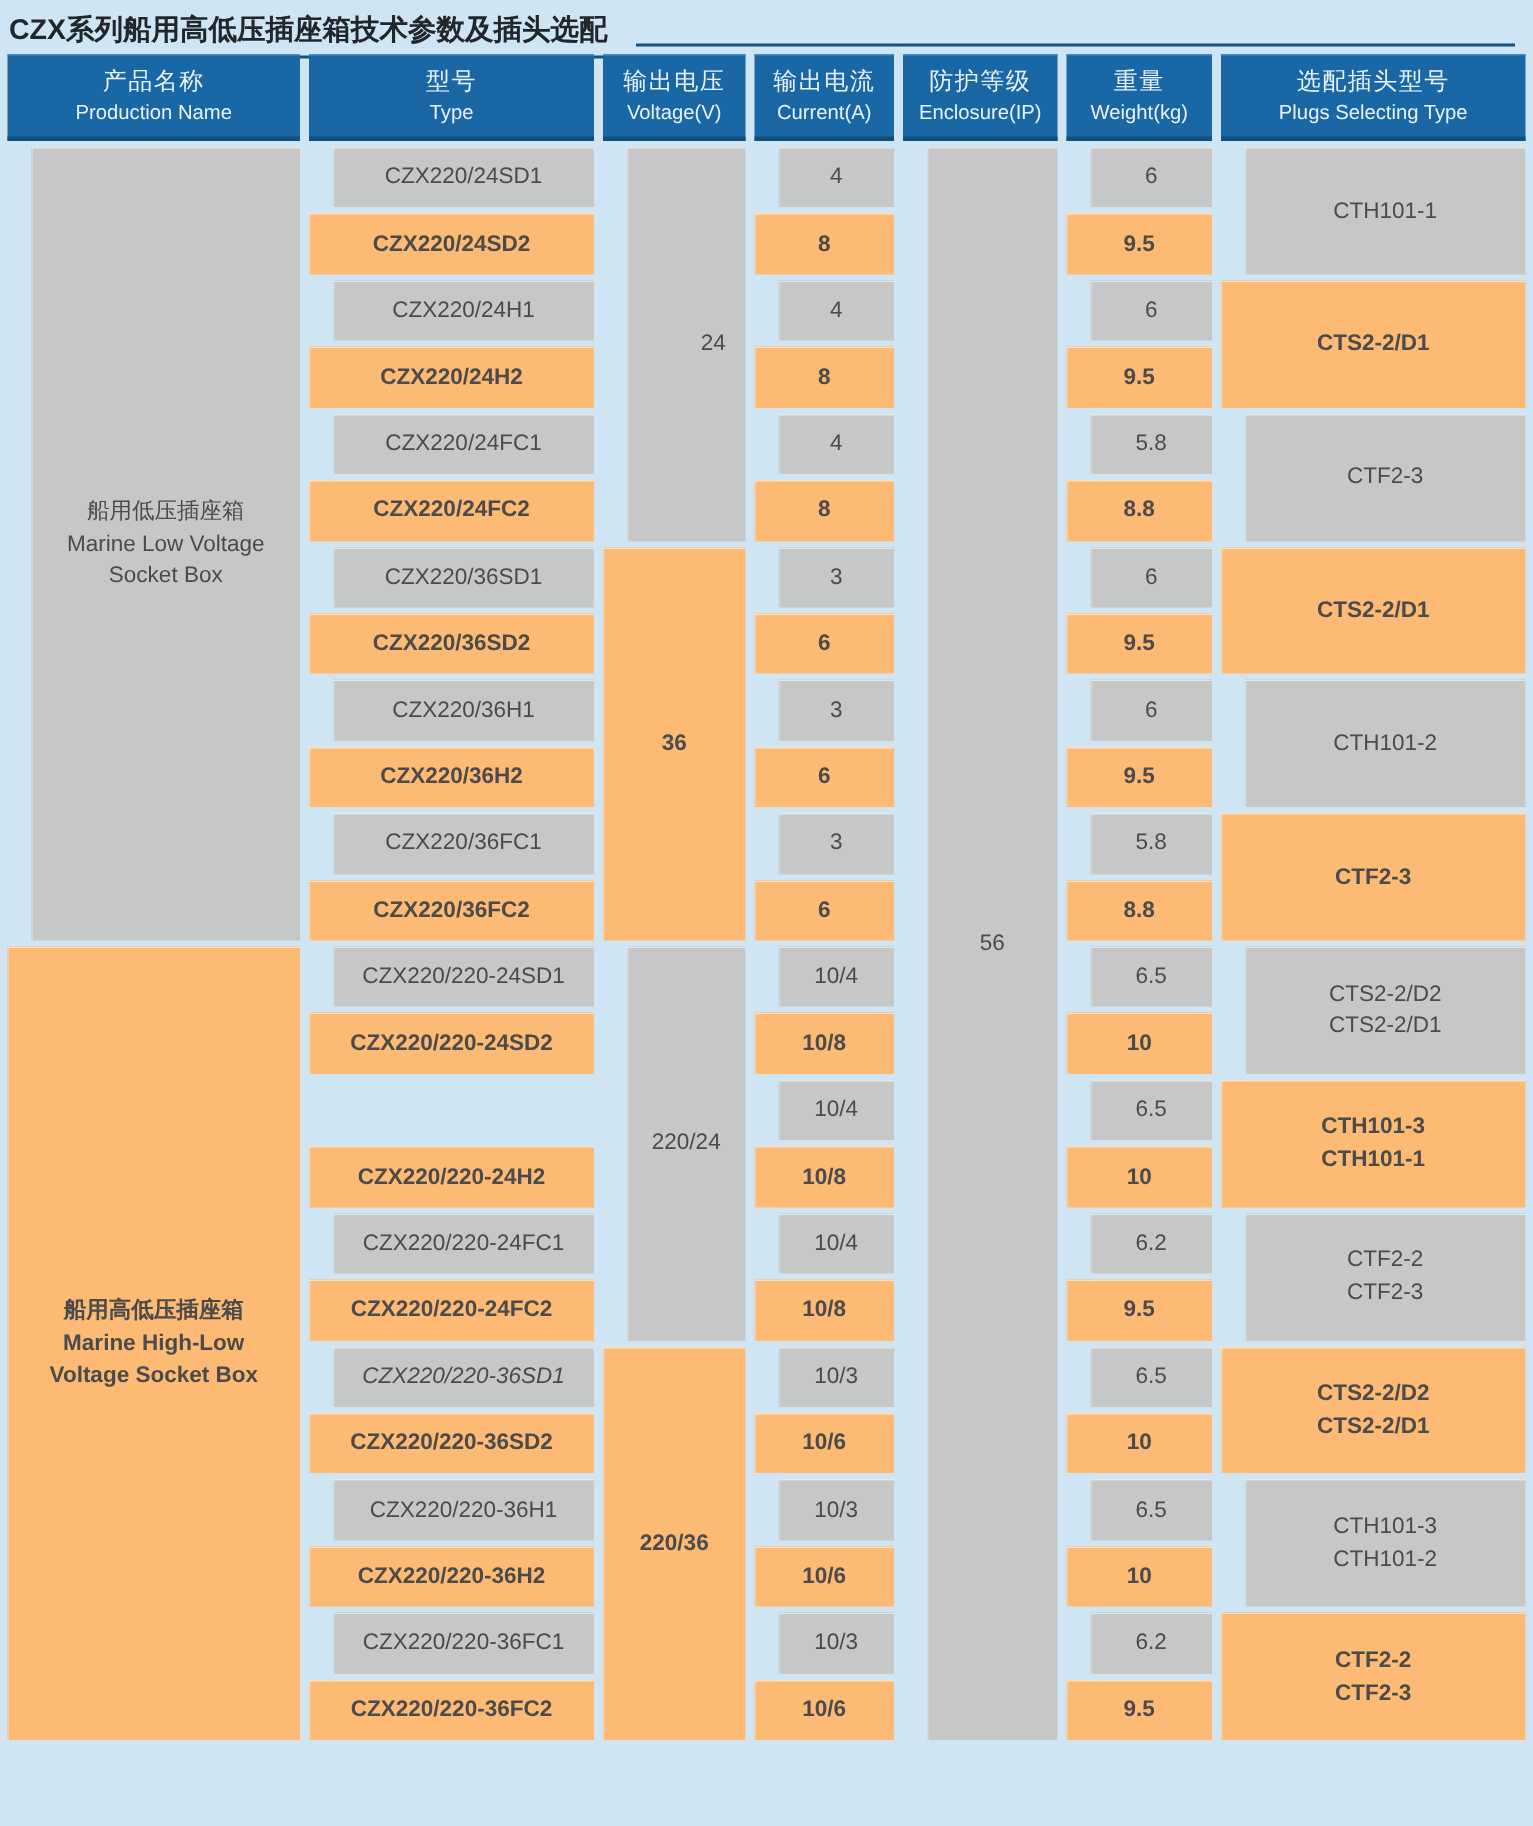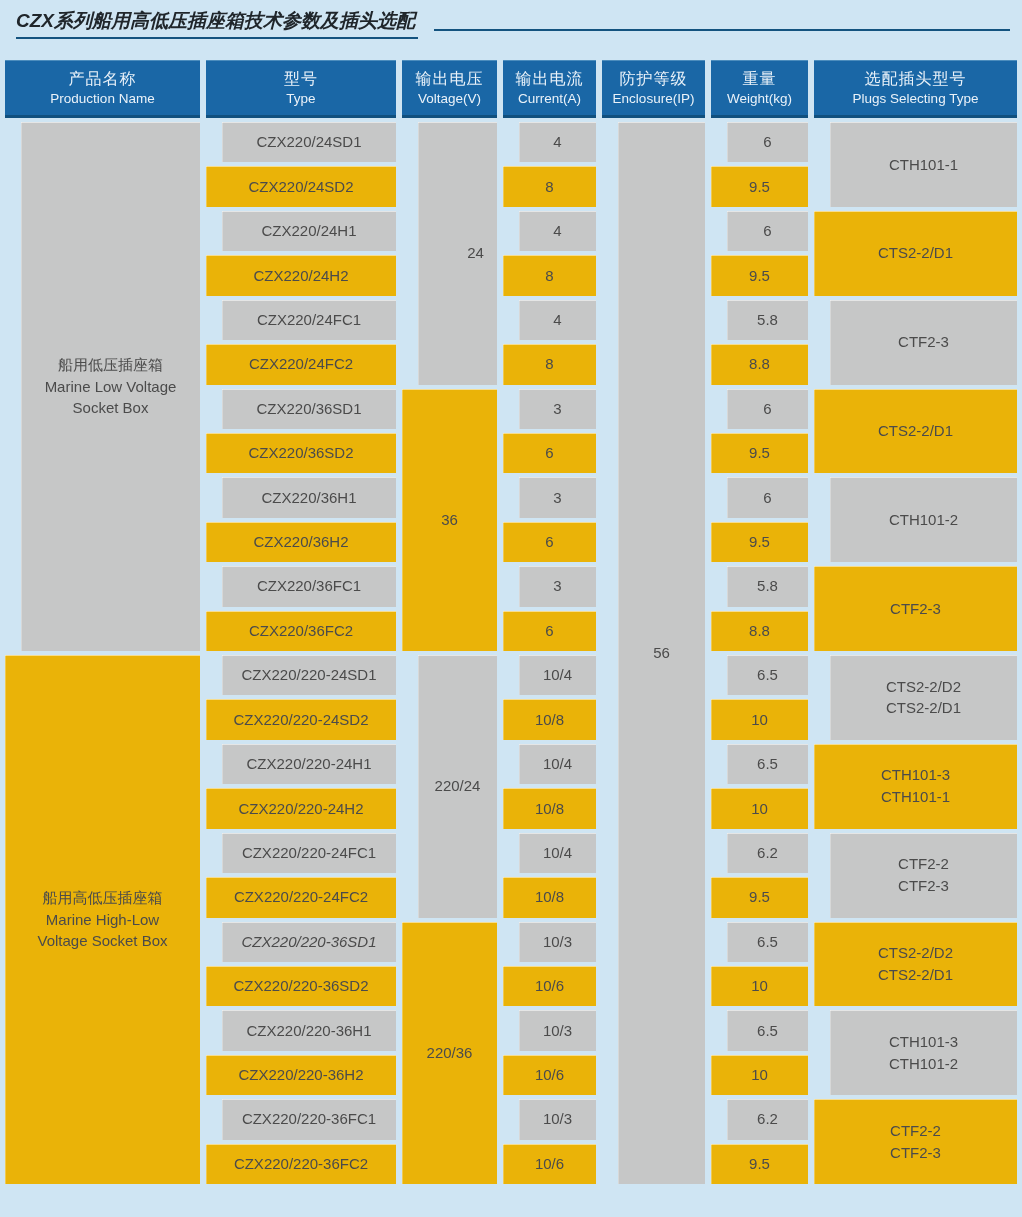--- a/index.html
+++ b/index.html
@@ -12,24 +12,23 @@
     position: relative;
     width: 1022px;
     height: 1217px;
     background: #cfe5f3;
     overflow: hidden;
   }
   
   .title-row {
     display: flex;
     align-items: flex-start;
-    padding: 10px 10px 0 16px;
-    height: 60px;
+    padding: 10px 10px 0 6px;
+    height: 36px;
     box-sizing: border-box;
-    font-style: italic;
   }
   .page-title {
     margin: 0;
     font-size: 19px;
     font-weight: bold;
     color: #20262b;
     line-height: 1.15;
     padding: 0 3px 5px 0;
     border-bottom: 2px solid #14537f;
     white-space: nowrap;
@@ -69,21 +68,21 @@
     flex-direction: column;
     align-items: center;
     justify-content: center;
     text-align: center;
     font-size: 15px;
     color: #4b4b4b;
     line-height: 1.45;
     box-shadow: inset 0 1px 0 rgba(255,255,255,0.55), inset 1px 0 0 rgba(255,255,255,0.3);
   }
   .shade-dark  { background: #c6c7c7; margin-left: 16px; }
-  .shade-light { background: #eab308; }
+  .shade-light { background: #fdba74; font-weight: bold; }
 </style>
 </head>
 <body>
 
 <div class="page">
 
   <div class="title-row">
     <h1 class="page-title">CZX系列船用高低压插座箱技术参数及插头选配</h1>
     <div class="title-rule"></div>
   </div>
@@ -247,23 +246,20 @@
       </div>
       <div class="cell shade-light" style="grid-area: 15 / 2 / span 1;">
         <div>CZX220/220-24SD2</div>
       </div>
       <div class="cell shade-light" style="grid-area: 15 / 4 / span 1;">
         <div>10/8</div>
       </div>
       <div class="cell shade-light" style="grid-area: 15 / 6 / span 1;">
         <div>10</div>
       </div>
-      <div class="cell shade-dark" style="grid-area: 16 / 2 / span 1;">
-        <div>CZX220/220-24H1</div>
-      </div>
       <div class="cell shade-dark" style="grid-area: 16 / 4 / span 1;">
         <div>10/4</div>
       </div>
       <div class="cell shade-dark" style="grid-area: 16 / 6 / span 1;">
         <div>6.5</div>
       </div>
       <div class="cell shade-light" style="grid-area: 17 / 2 / span 1;">
         <div>CZX220/220-24H2</div>
       </div>
       <div class="cell shade-light" style="grid-area: 17 / 4 / span 1;">

